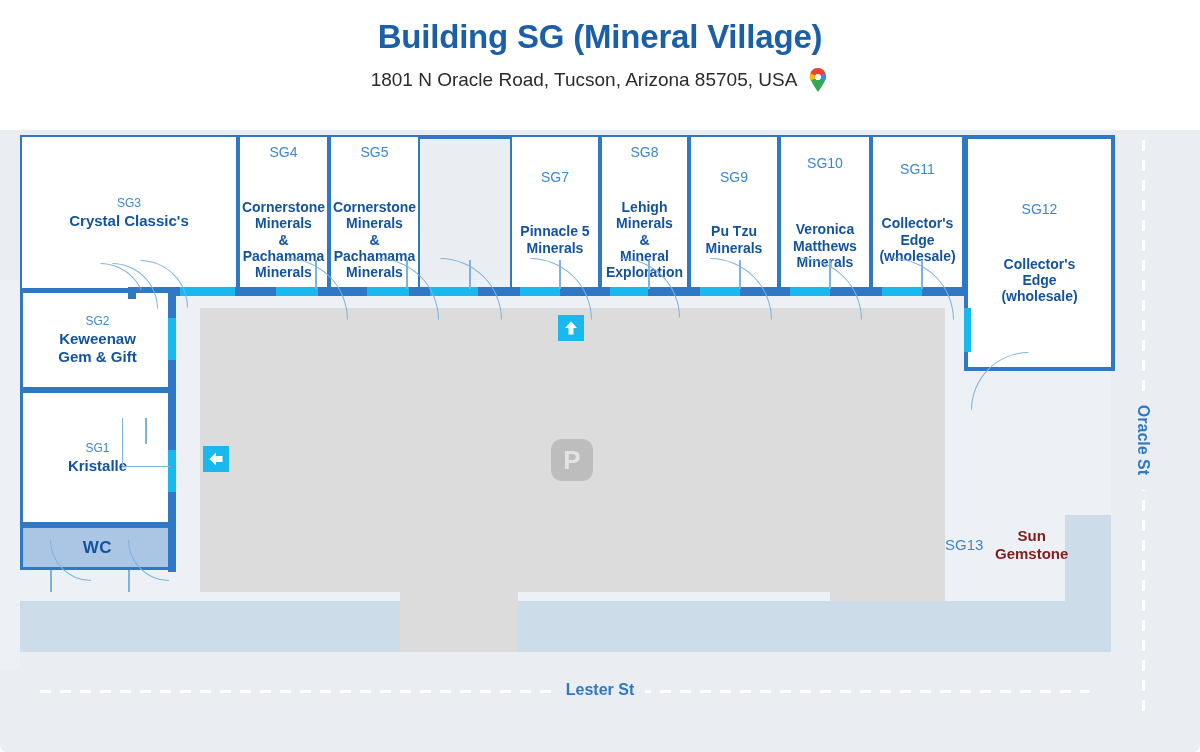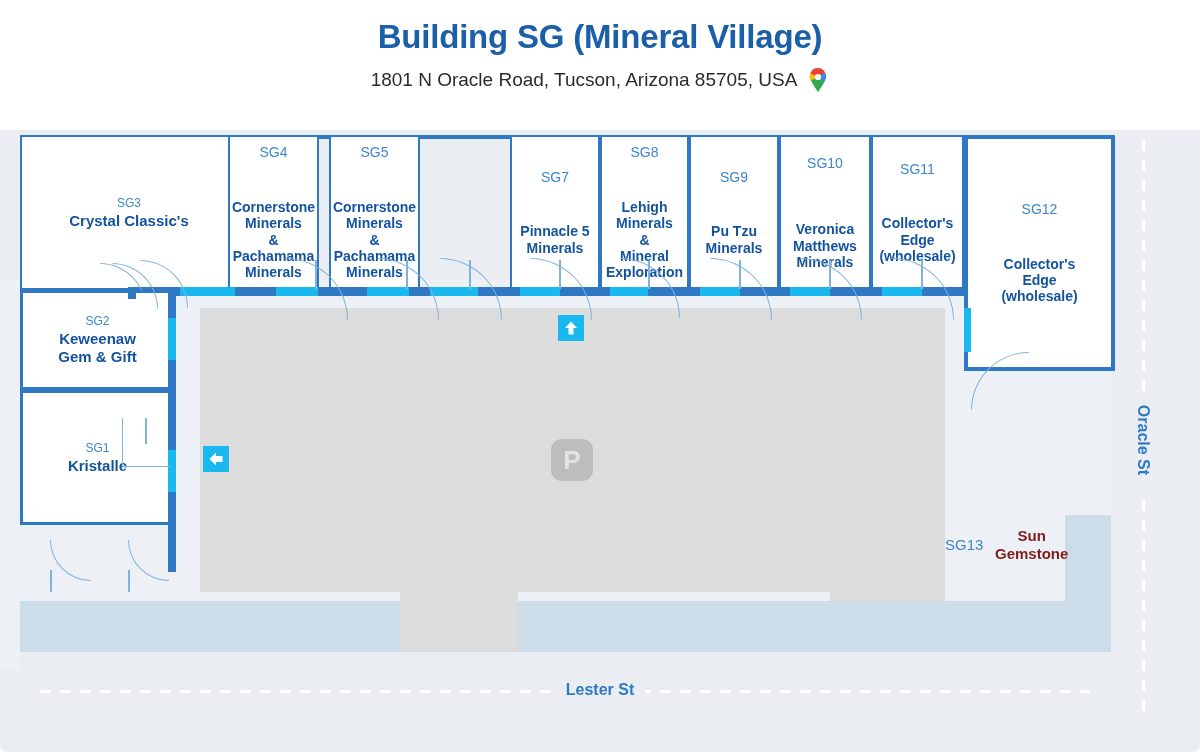--- a/index.html
+++ b/index.html
@@ -232,21 +232,21 @@
     <div class="pavement" style="left:20px; top:522px; width:1091px; height:78px;"></div>
     <div class="pavement" style="left:1111px; top:0px; width:89px; height:600px;"></div>
 
     <div class="wall" style="left:20px; top:5px; width:1095px; height:4px;"></div>
 
     <div class="unit" style="left:20px; top:5px; width:218px; height:155px;">
       <span class="code">SG3</span>
       <span class="tenant">Crystal Classic's</span>
     </div>
 
-    <div class="unit narrow" style="left:228px; top:5px; width:91px; height:155px;align-items:center;">
+    <div class="unit narrow" style="left:238px; top:5px; width:91px; height:155px;align-items:center;">
       <span class="code">SG4</span>
       <span class="tenant">
         <span>Cornerstone</span><br>
         <span>Minerals</span><br>
         <span>&amp;</span><br>
         <span>Pachamama</span><br>
         <span>Minerals</span>
       </span>
     </div>
 
@@ -364,20 +364,23 @@
         <span>Keweenaw</span><br>
         <span>Gem &amp; Gift</span>
       </span>
     </div>
 
     <div class="unit" style="left:20px; top:260px; width:155px; height:135px; border-width:3px;">
       <span class="code">SG1</span>
       <span class="tenant">Kristalle</span>
     </div>
 
+    <div class="unit wc" style="left:20px; top:395px; width:155px; height:45px;">
+      <span class="tenant">WC</span>
+    </div>
 
     <div class="wall" style="left:168px; top:160px; width:8px; height:282px;"></div>
 
     <div class="door-open" style="left:168px; top:188px; width:8px; height:42px;"></div>
     <div class="door-open" style="left:168px; top:320px; width:8px; height:42px;"></div>
 
     <div class="door-arc" style="left:112px; top:133px; width:44px; height:44px; border-color:transparent #7fb3de transparent transparent; border-top-color:#7fb3de; border-radius:0 100% 0 0;"></div>
     <div class="door-arc" style="left:122px; top:288px; width:48px; height:48px; border-color:transparent transparent #7fb3de #7fb3de; border-bottom-color:#7fb3de; border-radius:0 0 0 0; border-top:none; border-right:none;"></div>
     <div class="door-leaf" style="left:145px; top:288px; width:2px; height:26px;"></div>
 

